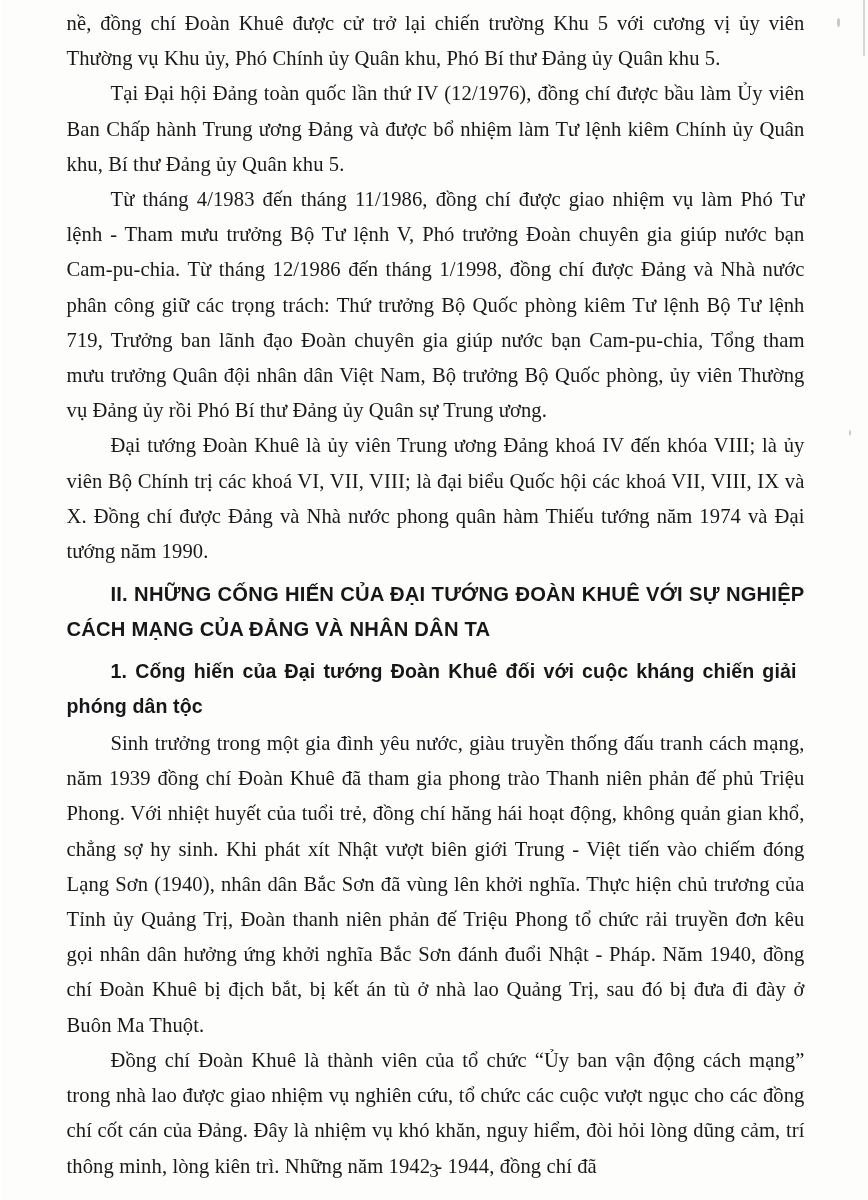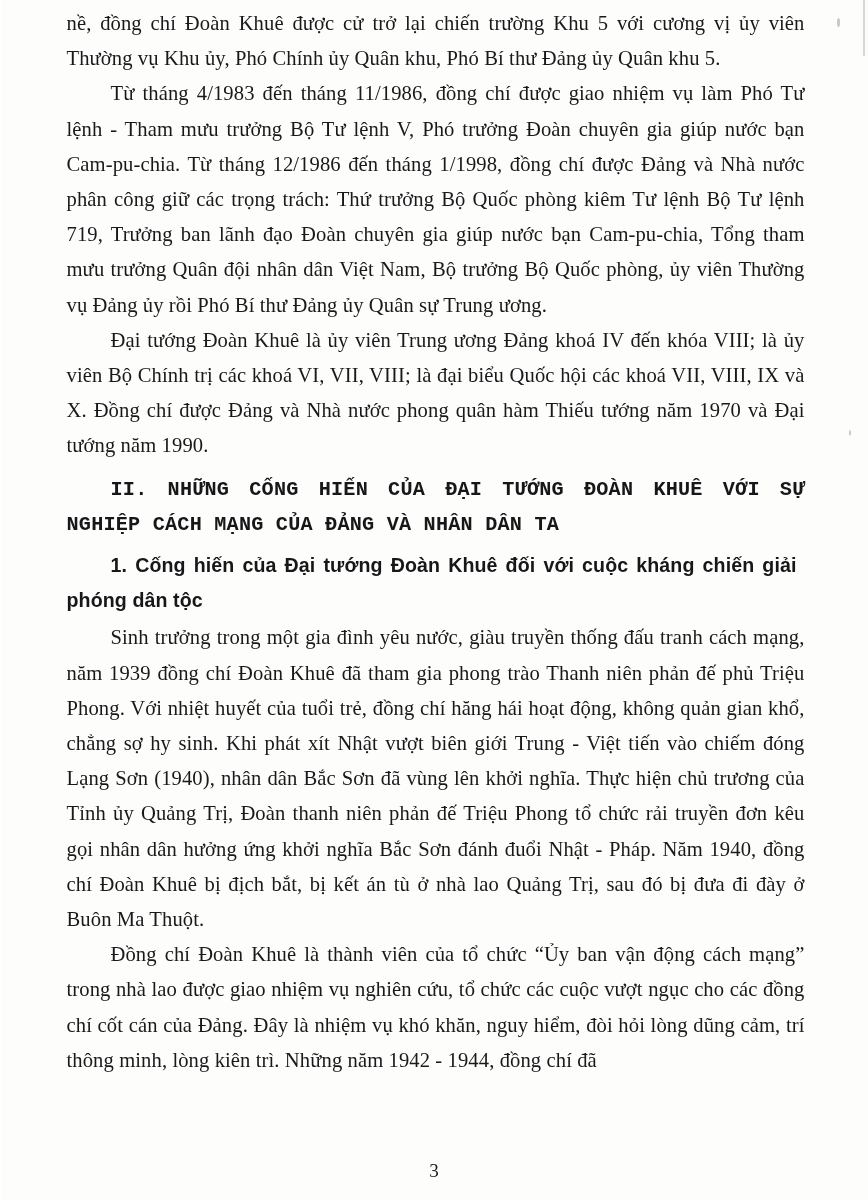--- a/index.html
+++ b/index.html
@@ -30,21 +30,21 @@
     text-align: justify;
     text-justify: inter-word;
     margin: 0 0 0 0;
     text-indent: 0;
     letter-spacing: 0.1px;
   }
   .para.indent {
     text-indent: 44px;
   }
   .heading-section {
-    font-family: Liberation Mono, monospace;
+    font-family: Liberation Sans, sans-serif;
     font-size: 20.2px;
     line-height: 35.2px;
     color: #17171a;
     font-weight: bold;
     text-indent: 44px;
     text-align: justify;
     letter-spacing: 0.2px;
     margin: 4px 0 0 0;
   }
   .heading-sub {
@@ -85,22 +85,23 @@
 
 <div class="page">
 
   <div class="edge-mark" style="left:862px; top:0; height:56px;"></div>
   <div class="scan-speck" style="left:836px; top:18px; width:3px; height:9px;"></div>
   <div class="scan-speck" style="left:848px; top:430px; width:2px; height:6px;"></div>
 
   <div class="content">
 
     <p class="para">nề, đồng chí Đoàn Khuê được cử trở lại chiến trường Khu 5 với cương vị ủy viên Thường vụ Khu ủy, Phó Chính ủy Quân khu, Phó Bí thư Đảng ủy Quân khu 5.</p>
+    <p class="para indent">Tại Đại hội Đảng toàn quốc lần thứ IV (12/1976), đồng chí được bầu làm Ủy viên Ban Chấp hành Trung ương Đảng và được bổ nhiệm làm Tư lệnh kiêm Chính ủy Quân khu, Bí thư Đảng ủy Quân khu 5.</p>
     <p class="para indent">Từ tháng 4/1983 đến tháng 11/1986, đồng chí được giao nhiệm vụ làm Phó Tư lệnh - Tham mưu trưởng Bộ Tư lệnh V, Phó trưởng Đoàn chuyên gia giúp nước bạn Cam-pu-chia. Từ tháng 12/1986 đến tháng 1/1998, đồng chí được Đảng và Nhà nước phân công giữ các trọng trách: Thứ trưởng Bộ Quốc phòng kiêm Tư lệnh Bộ Tư lệnh 719, Trưởng ban lãnh đạo Đoàn chuyên gia giúp nước bạn Cam-pu-chia, Tổng tham mưu trưởng Quân đội nhân dân Việt Nam, Bộ trưởng Bộ Quốc phòng, ủy viên Thường vụ Đảng ủy rồi Phó Bí thư Đảng ủy Quân sự Trung ương.</p>
-    <p class="para indent">Đại tướng Đoàn Khuê là ủy viên Trung ương Đảng khoá IV đến khóa VIII; là ủy viên Bộ Chính trị các khoá VI, VII, VIII; là đại biểu Quốc hội các khoá VII, VIII, IX và X. Đồng chí được Đảng và Nhà nước phong quân hàm Thiếu tướng năm 1970 và Đại tướng năm 1990.</p>
+    <p class="para indent">Đại tướng Đoàn Khuê là ủy viên Trung ương Đảng khoá IV đến khóa VIII; là ủy viên Bộ Chính trị các khoá VI, VII, VIII; là đại biểu Quốc hội các khoá VII, VIII, IX và X. Đồng chí được Đảng và Nhà nước phong quân hàm Thiếu tướng năm 1974 và Đại tướng năm 1990.</p>
 
     <div class="spacer-sm"></div>
 
     <h2 class="heading-section">II. NHỮNG CỐNG HIẾN CỦA ĐẠI TƯỚNG ĐOÀN KHUÊ VỚI SỰ NGHIỆP CÁCH MẠNG CỦA ĐẢNG VÀ NHÂN DÂN TA</h2>
 
     <h3 class="heading-sub">1. Cống hiến của Đại tướng Đoàn Khuê đối với cuộc kháng chiến giải phóng dân tộc</h3>
 
     <p class="para indent">Sinh trưởng trong một gia đình yêu nước, giàu truyền thống đấu tranh cách mạng, năm 1939 đồng chí Đoàn Khuê đã tham gia phong trào Thanh niên phản đế phủ Triệu Phong. Với nhiệt huyết của tuổi trẻ, đồng chí hăng hái hoạt động, không quản gian khổ, chẳng sợ hy sinh. Khi phát xít Nhật vượt biên giới Trung - Việt tiến vào chiếm đóng Lạng Sơn (1940), nhân dân Bắc Sơn đã vùng lên khởi nghĩa. Thực hiện chủ trương của Tỉnh ủy Quảng Trị, Đoàn thanh niên phản đế Triệu Phong tổ chức rải truyền đơn kêu gọi nhân dân hưởng ứng khởi nghĩa Bắc Sơn đánh đuổi Nhật - Pháp. Năm 1940, đồng chí Đoàn Khuê bị địch bắt, bị kết án tù ở nhà lao Quảng Trị, sau đó bị đưa đi đày ở Buôn Ma Thuột.</p>
     <p class="para indent">Đồng chí Đoàn Khuê là thành viên của tổ chức “Ủy ban vận động cách mạng” trong nhà lao được giao nhiệm vụ nghiên cứu, tổ chức các cuộc vượt ngục cho các đồng chí cốt cán của Đảng. Đây là nhiệm vụ khó khăn, nguy hiểm, đòi hỏi lòng dũng cảm, trí thông minh, lòng kiên trì. Những năm 1942 - 1944, đồng chí đã</p>
 

